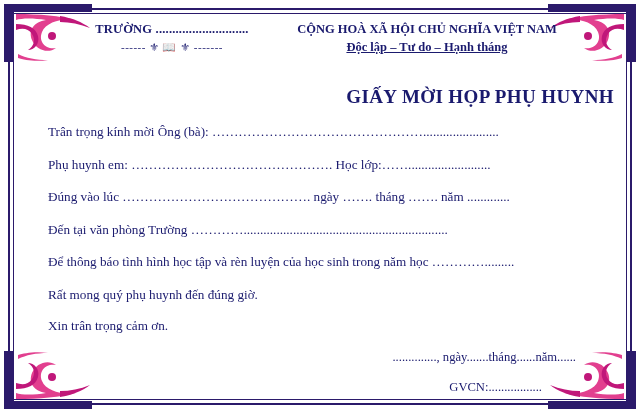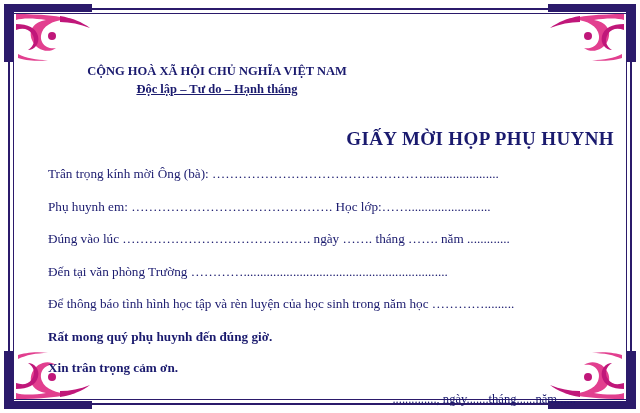--- a/index.html
+++ b/index.html
@@ -91,21 +91,20 @@
 
   .nation-block {
     text-align: center;
     width: 290px;
     padding-top: 2px;
   }
   .nation-line1 {
     font-size: 12.5px;
     font-weight: bold;
     white-space: nowrap;
-    margin-top: 42px;
   }
   .nation-line2 {
     font-size: 12.5px;
     font-weight: bold;
     text-decoration: underline;
     margin-top: 3px;
     white-space: nowrap;
   }
 
   .doc-title {
@@ -119,21 +118,21 @@
   .body-block {
     margin-top: 16px;
     padding: 0 20px 0 22px;
   }
   .line {
     font-size: 13.2px;
     line-height: 1.25;
     margin-bottom: 16px;
     white-space: nowrap;
   }
-  .line.tight { margin-bottom: 15px; font-weight: bold; }
+  .line.tight { margin-bottom: 15px; }
 
   .closing {
     margin-top: 8px;
     padding-right: 38px;
     text-align: right;
   }
   .closing-date {
     font-size: 12.6px;
     white-space: nowrap;
   }
@@ -189,20 +188,24 @@
       <path d="M14 22 C26 22 34 26 36 34 C38 42 32 48 26 48 C32 44 34 38 30 32 C26 26 20 26 14 28 Z" fill="#c0177a"></path>
       <path d="M58 14 C70 16 80 20 88 26 C78 22 68 20 58 20 Z" fill="#c0177a"></path>
       <circle cx="50" cy="34" r="4" fill="#c0177a"></circle>
       <path d="M16 52 C24 56 34 58 46 58 C34 60 22 58 16 56 Z" fill="#e23f8f"></path>
     </svg>
   </div>
 
   <div class="content">
 
     <div class="header-row">
+      <div class="school-block">
+        <div class="school-line">TRƯỜNG ............................</div>
+        <div class="school-rule">------ ⚜ 📖 ⚜ -------</div>
+      </div>
       <div class="nation-block">
         <div class="nation-line1">CỘNG HOÀ XÃ HỘI CHỦ NGHĨA VIỆT NAM</div>
         <div class="nation-line2">Độc lập – Tư do – Hạnh tháng</div>
       </div>
     </div>
 
     <div class="doc-title">GIẤY MỜI HỌP PHỤ HUYNH</div>
 
     <div class="body-block">
       <div class="line">Trân trọng kính mời Ông (bà): ………………………………………….......................</div>

